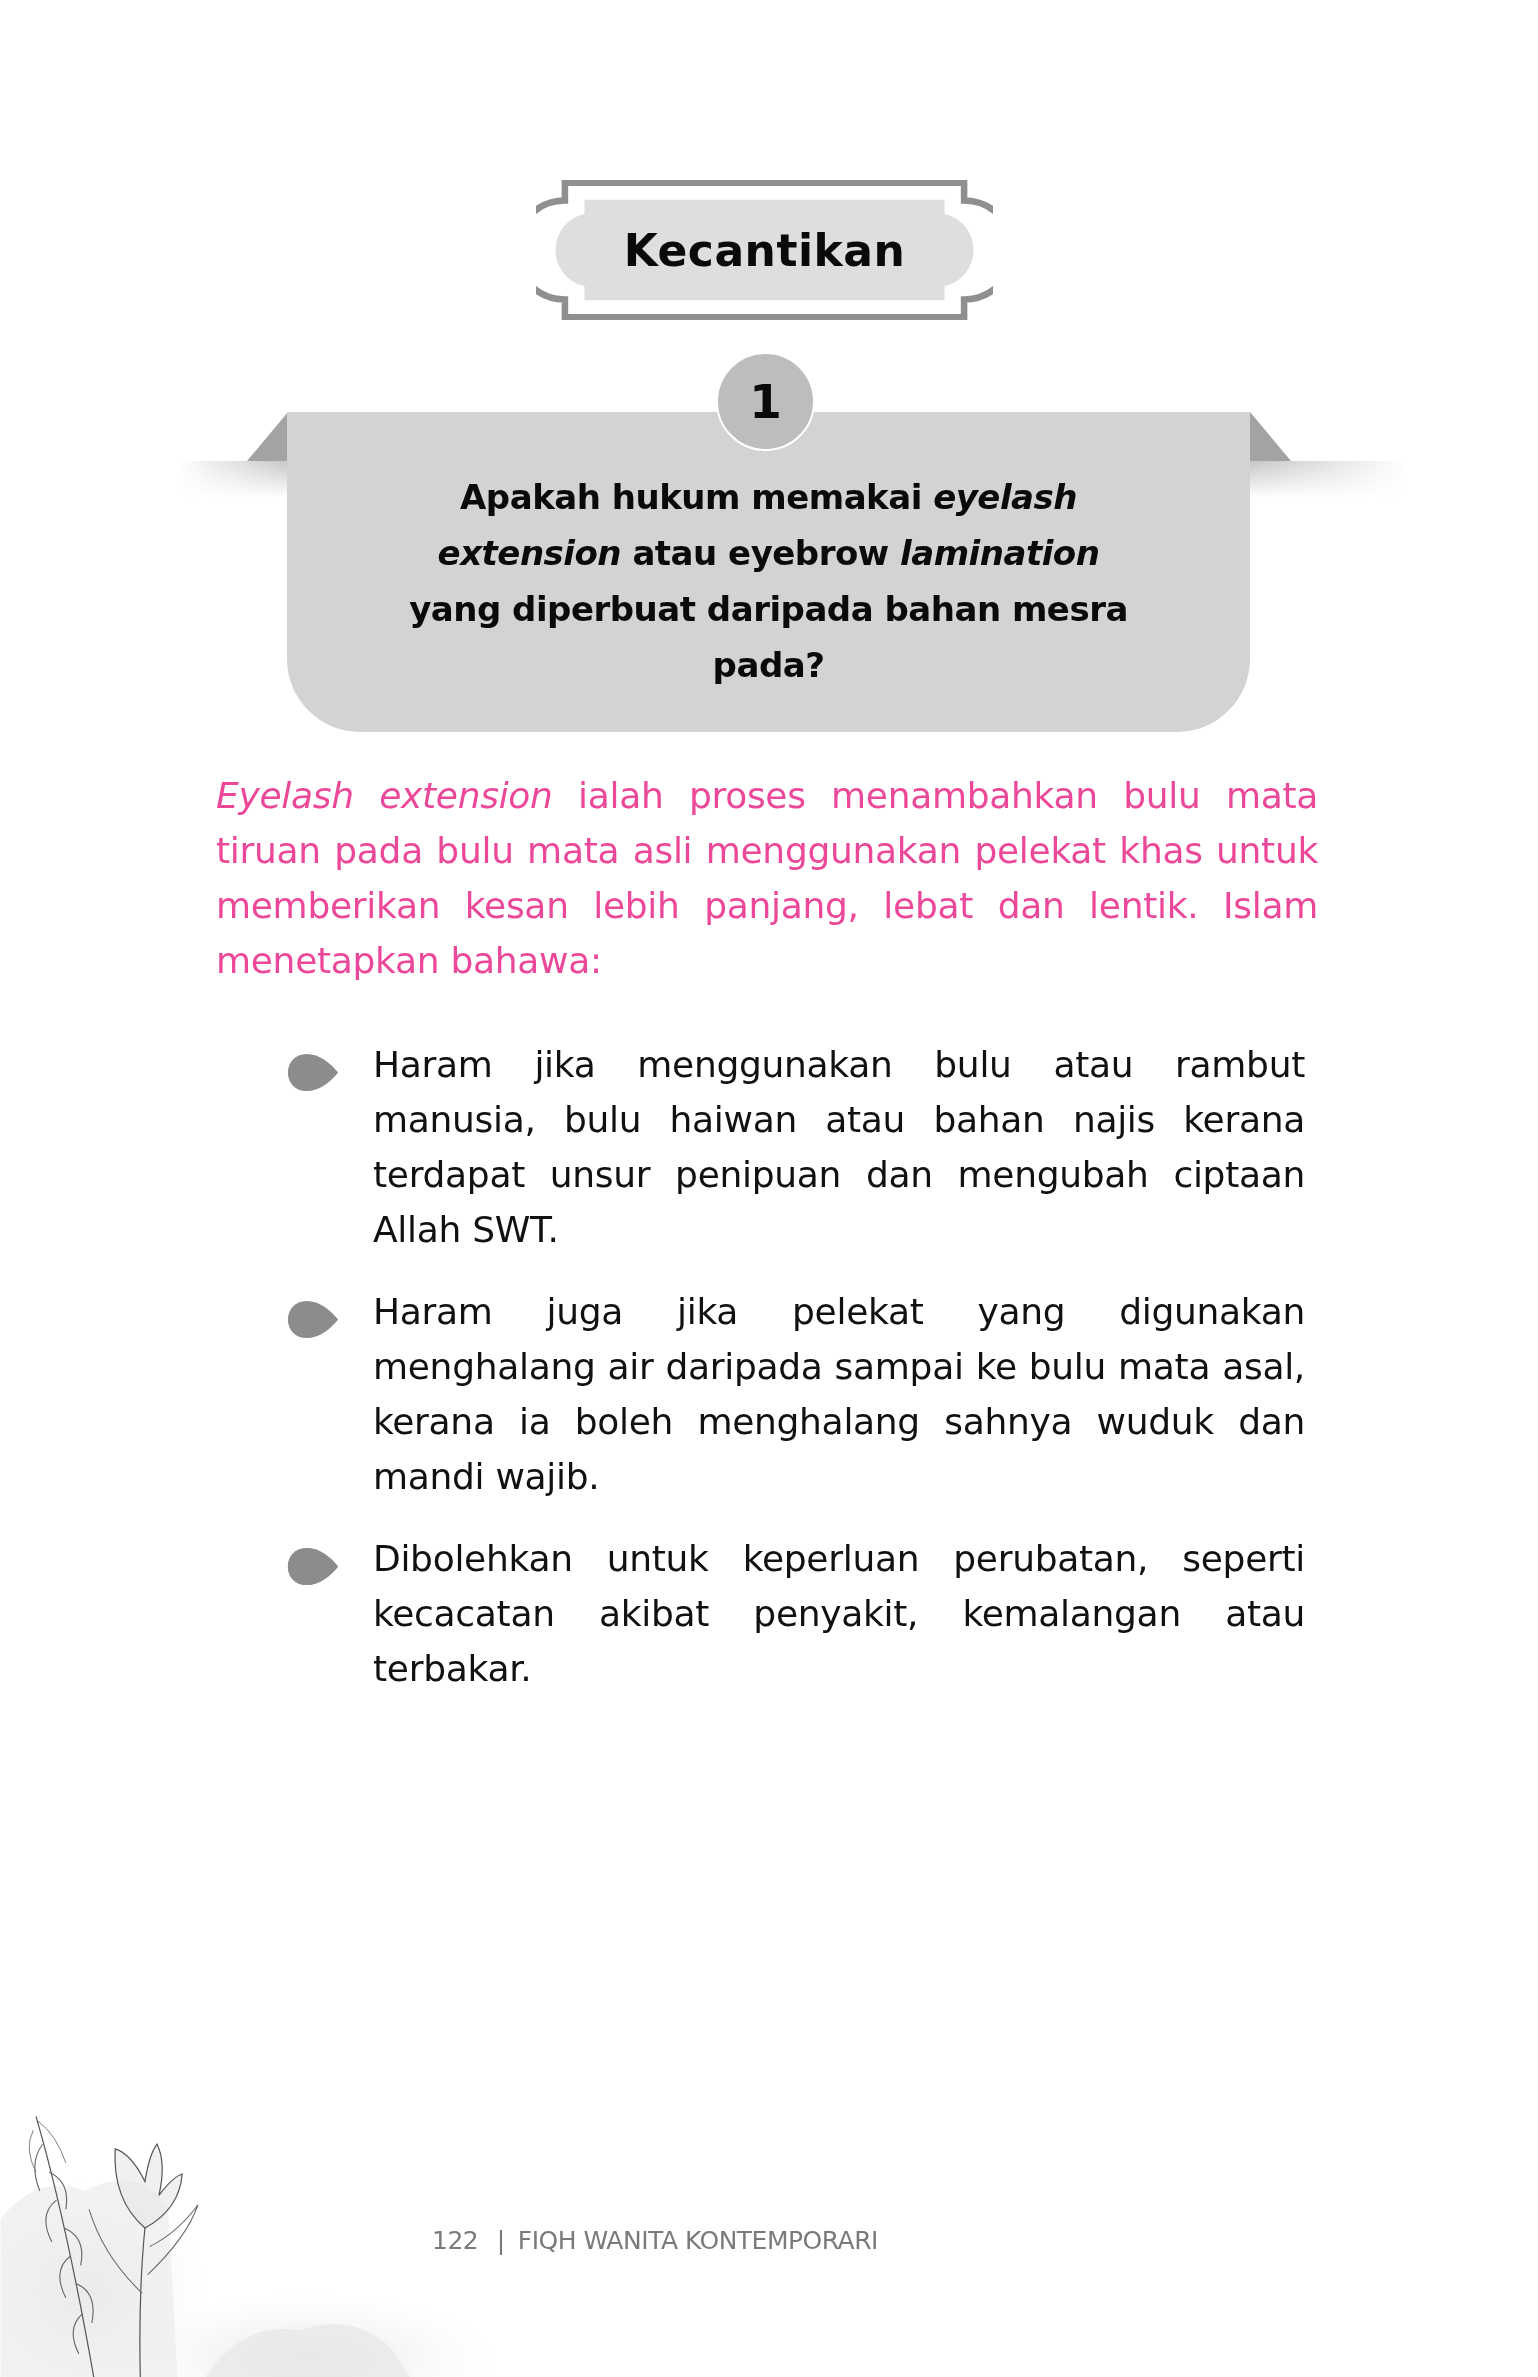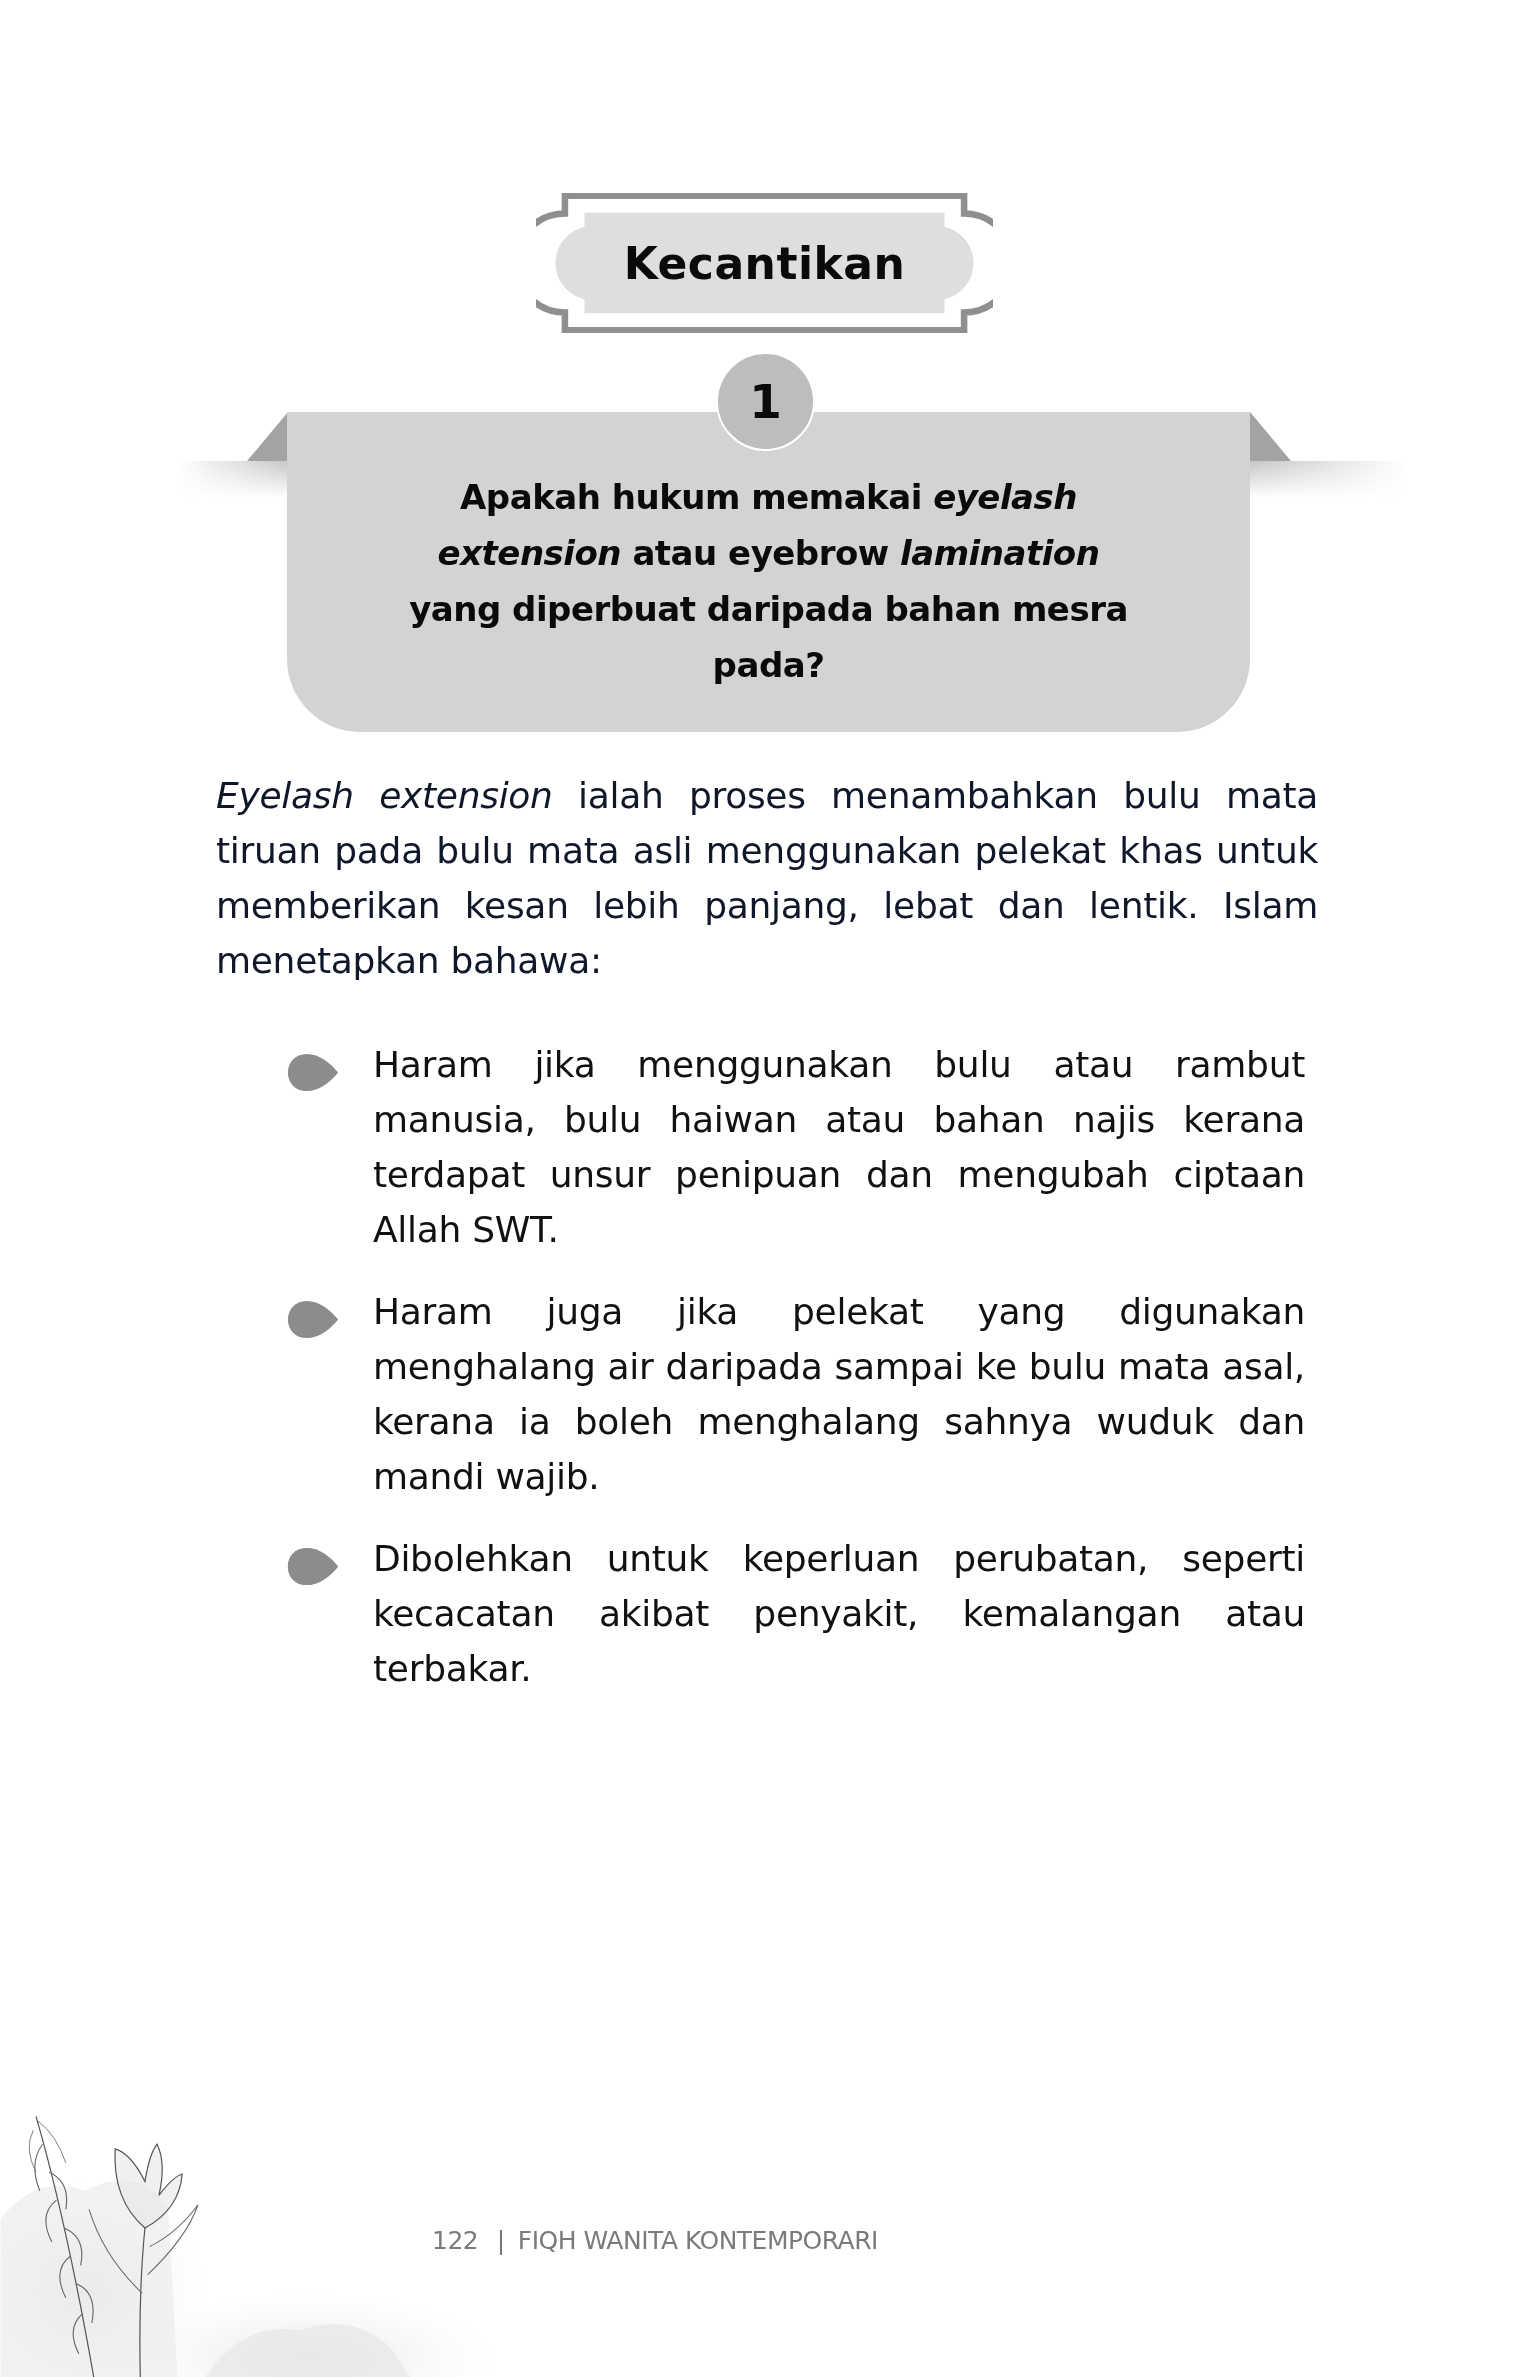--- a/index.html
+++ b/index.html
@@ -1,18 +1,18 @@
 <!DOCTYPE html>
 <html style="font-size:15px"><head>
 <meta charset="utf-8">
 <style>
   html, body { margin: 0; padding: 0; background: #ffffff; }
   body { width: 1538px; height: 2377px; position: relative; overflow: hidden;
          font-family: "DejaVu Sans", sans-serif; color: #111; }
-  .banner { position: absolute; left: 536px; top: 193px; width: 457px; height: 140px; }
+  .banner { position: absolute; left: 536px; top: 180px; width: 457px; height: 140px; }
   .banner svg { position: absolute; left: 0; top: 0; }
   .banner-title { position: absolute; left: 0; top: 0; width: 457px; height: 140px;
     display: flex; align-items: center; justify-content: center;
     font-family: "DejaVu Sans", sans-serif; font-weight: bold; font-size: 44px;
     letter-spacing: 0.5px; color: #0a0a0a; }
 
   .card-wrap { position: absolute; left: 177px; top: 352px; width: 1184px; height: 392px; }
   .fold-left, .fold-right { position: absolute; top: 60px; width: 0; height: 0; }
   .fold-left { left: 70px; border-bottom: 49px solid #a3a3a3; border-left: 41px solid transparent; }
   .fold-right { left: 1073px; border-bottom: 49px solid #a3a3a3; border-right: 41px solid transparent; }
@@ -30,21 +30,21 @@
     border-radius: 50%; background: #bdbdbe; border: 2.8px solid #ffffff; box-sizing: border-box;
     display: flex; align-items: center; justify-content: center;
     font-family: "DejaVu Sans", sans-serif; font-weight: bold; font-size: 47px; color: #0a0a0a; }
   .question { position: absolute; left: 110px; top: 117px; width: 963px;
     text-align: center; font-family: "DejaVu Sans", sans-serif; font-weight: bold;
     font-size: 34px; line-height: 56px; color: #0a0a0a; letter-spacing: -0.5px; }
   .question i { font-style: italic; }
 
   .body-text { position: absolute; left: 216px; top: 768px; width: 1102px;
     font-family: "DejaVu Sans", sans-serif; font-weight: normal; font-size: 36px;
-    line-height: 55px; text-align: justify; color: #0f172a; letter-spacing: -0.3px; }
+    line-height: 55px; text-align: justify; color: #ec4899; letter-spacing: -0.3px; }
   .body-text i { font-style: italic; }
 
   .bullets { position: absolute; left: 280px; top: 1037px; width: 1025px; margin: 0; padding: 0; list-style: none; }
   .bullet { position: relative; padding-left: 93px; margin-bottom: 27px;
     font-family: "DejaVu Sans", sans-serif; font-size: 36px; line-height: 55px;
     text-align: justify; color: #111; letter-spacing: -0.3px; }
   .bullet-icon { position: absolute; left: 5.6px; top: 15px; width: 54px; height: 41px; }
 
   .footer-art { position: absolute; left: 0; top: 2107px; width: 653px; height: 270px; }
   .footer { position: absolute; left: 432px; top: 2226px; font-family: "DejaVu Sans", sans-serif;

